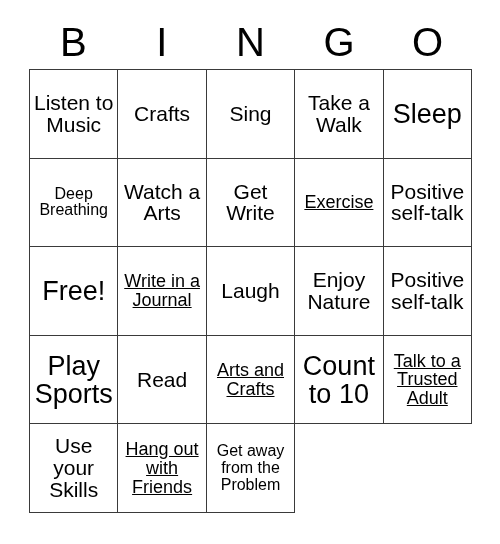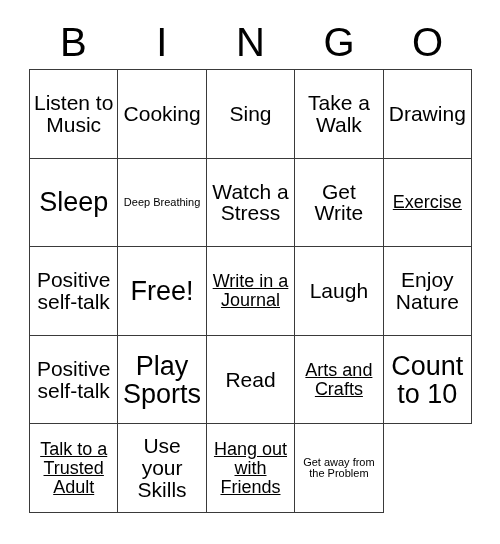--- a/index.html
+++ b/index.html
@@ -76,59 +76,56 @@
     line-height: 1.04;
     word-wrap: break-word;
     hyphens: none;
   }
 
   
   .fs-xl  { font-size: 21px; }
   .fs-lg  { font-size: 27px; }
   .fs-md  { font-size: 21px; }
   .fs-sm  { font-size: 18px; text-decoration: underline; }
-  .fs-xs  { font-size: 11px; }
+  .fs-xs  { font-size: 16px; }
 </style>
 </head>
 <body>
 
 <div id="card">
 
   <div id="header">
     <div class="header-letter">B</div>
     <div class="header-letter">I</div>
     <div class="header-letter">N</div>
     <div class="header-letter">G</div>
     <div class="header-letter">O</div>
   </div>
 
   <div id="grid">
       <div class="cell">
         <span class="cell-text fs-md">Listen to Music</span>
       </div>
       <div class="cell">
-        <span class="cell-text fs-md">Cooking</span>
+        <span class="cell-text fs-md">Crafts</span>
       </div>
       <div class="cell">
         <span class="cell-text fs-xl">Sing</span>
       </div>
       <div class="cell">
         <span class="cell-text fs-md">Take a Walk</span>
       </div>
       <div class="cell">
-        <span class="cell-text fs-md">Drawing</span>
-      </div>
-      <div class="cell">
         <span class="cell-text fs-lg">Sleep</span>
       </div>
       <div class="cell">
         <span class="cell-text fs-xs">Deep Breathing</span>
       </div>
       <div class="cell">
-        <span class="cell-text fs-md">Watch a Stress</span>
+        <span class="cell-text fs-md">Watch a Arts</span>
       </div>
       <div class="cell">
         <span class="cell-text fs-xl">Get Write</span>
       </div>
       <div class="cell">
         <span class="cell-text fs-sm">Exercise</span>
       </div>
       <div class="cell">
         <span class="cell-text fs-md">Positive self-talk</span>
       </div>

